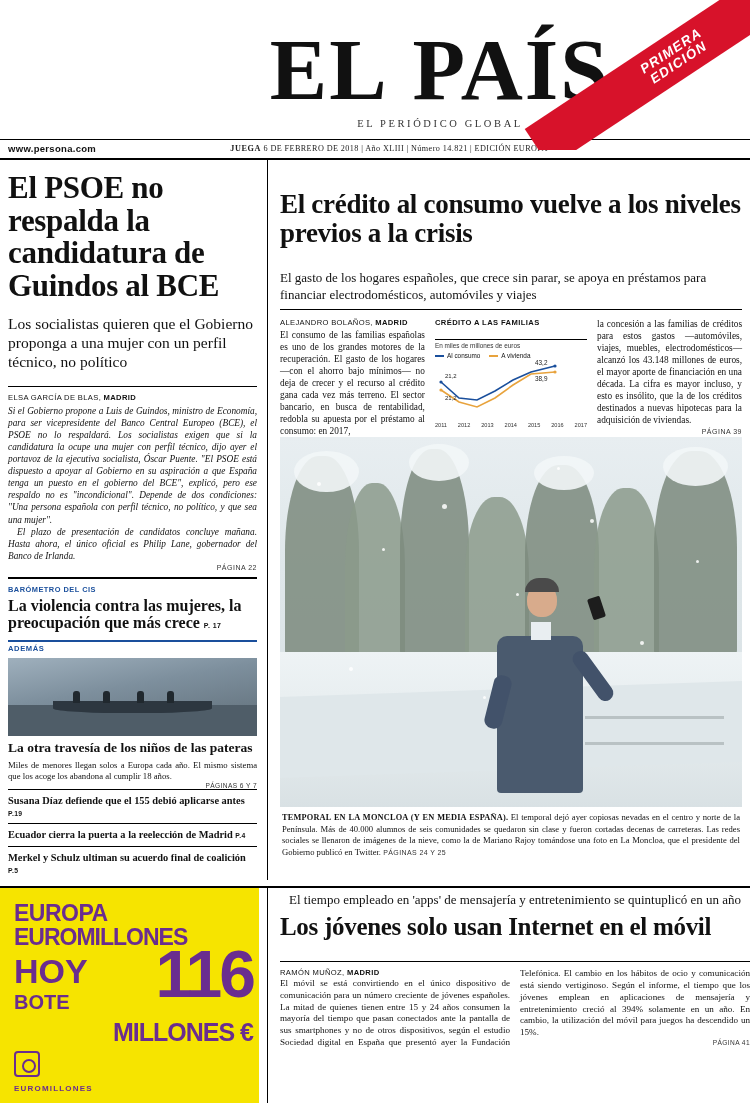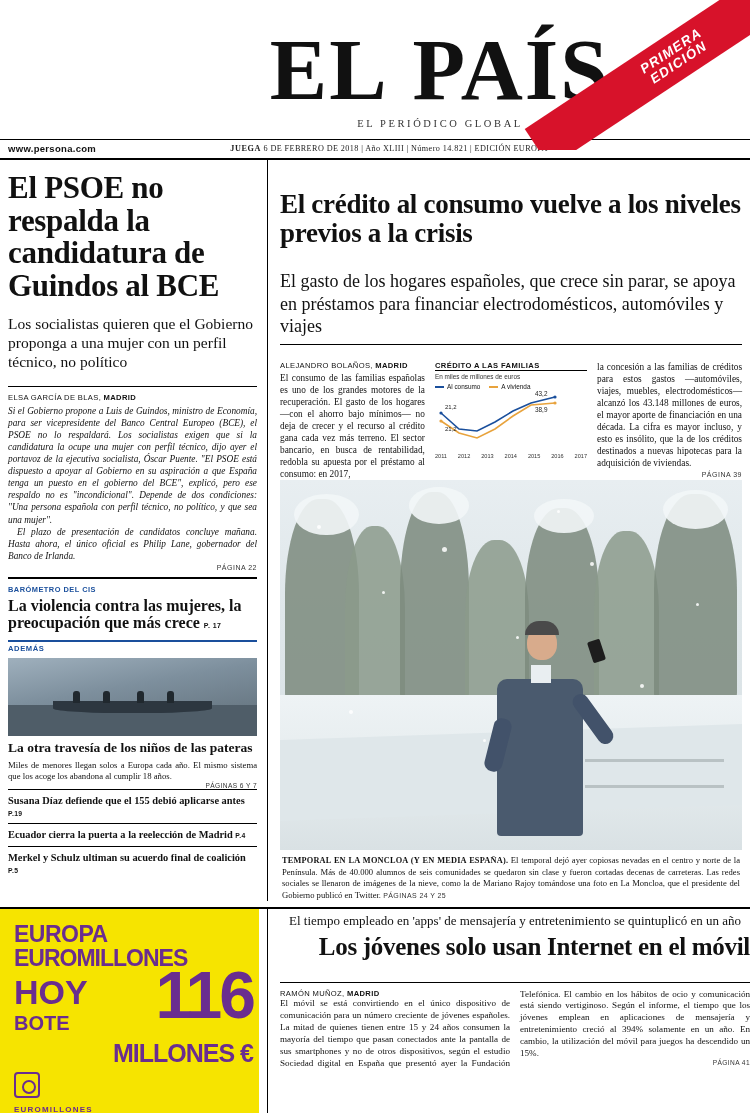--- a/index.html
+++ b/index.html
@@ -87,31 +87,31 @@
   .pagref {
     font-family:"Liberation Sans", sans-serif;
     font-size:7px; letter-spacing:0.5px; text-transform:uppercase; text-align:right;
     color:#333; margin-top:2px;
   }
 
   
   .headline-2 {
     font-size:27px; font-weight:bold; line-height:1.07; letter-spacing:-0.3px;
   }
-  .subhead-2 { font-size:18px; line-height:1.25; margin-top:10px; }
-
-  .three { display:flex; gap:10px; margin-top:16px; }
+  .subhead-2 { font-size:13px; line-height:1.25; margin-top:10px; }
+
+  .three { display:flex; gap:10px; margin-top:8px; }
   .three > div { flex:1; }
   .three .mid { flex:1.05; }
 
   
   .chart-box { }
   .chart-title {
     font-family:"Liberation Sans", sans-serif; font-size:7.6px; font-weight:bold;
-    letter-spacing:0.4px; text-transform:uppercase; border-bottom:1px solid #000; padding-bottom:0;
+    letter-spacing:0.4px; text-transform:uppercase; border-bottom:1px solid #000; padding-bottom:12px;
   }
   .chart-sub { font-family:"Liberation Sans", sans-serif; font-size:6.4px; color:#333; margin-top:2px; }
   .legend { display:flex; gap:9px; margin-top:3px; font-family:"Liberation Sans", sans-serif; font-size:6.4px; }
   .legend i { display:inline-block; width:9px; height:2px; vertical-align:middle; margin-right:3px; }
   .chart-svg { display:block; margin-top:1px; }
   .chart-axis { font-family:"Liberation Sans", sans-serif; font-size:5.6px; color:#333; display:flex; justify-content:space-between; }
 
   
   .kicker {
     font-family:"Liberation Sans", sans-serif; font-size:7.4px; font-weight:bold;
@@ -178,21 +178,21 @@
   .ad .euro { position:absolute; left:14px; top:38px; font-size:23px; font-weight:bold; color:#6a2d8f; letter-spacing:-1px; line-height:1; }
   .ad .hoy { position:absolute; left:14px; top:68px; font-size:34px; font-weight:bold; color:#6a2d8f; line-height:0.9; }
   .ad .bote { position:absolute; left:14px; top:104px; font-size:20px; font-weight:bold; color:#6a2d8f; line-height:1; }
   .ad .num { position:absolute; right:6px; top:58px; font-size:66px; font-weight:bold; color:#6a2d8f; line-height:0.85; letter-spacing:-3px; }
   .ad .mill { position:absolute; right:6px; top:132px; font-size:25px; font-weight:bold; color:#6a2d8f; line-height:1; letter-spacing:-1px; }
   .ad .brand { position:absolute; left:14px; bottom:10px; font-size:8px; font-weight:bold; color:#6a2d8f; letter-spacing:1.2px; }
   .ad .logo-circ { position:absolute; left:14px; bottom:26px; width:26px; height:26px; border:2px solid #6a2d8f; border-radius:4px; }
   .ad .logo-circ::after { content:""; position:absolute; left:6px; top:6px; width:10px; height:10px; border:2px solid #6a2d8f; border-radius:50%; }
 
   .antetitulo { font-size:13px; line-height:1.2; text-align:center; padding:4px 4px 0 4px; }
-  .headline-5 { font-size:25px; font-weight:bold; line-height:1.06; text-align:right; margin-top:6px; letter-spacing:-0.3px; }
+  .headline-5 { font-size:25px; font-weight:bold; line-height:1.06; text-align:left; margin-top:6px; letter-spacing:-0.3px; }
   .two-col { column-count:2; column-gap:10px; column-rule:0; font-size:9.1px; line-height:1.3; text-align:justify; }
   .two-col p { margin:0; text-indent:9px; }
   .two-col p.first { text-indent:0; }
 </style>
 </head>
 <body>
 
 <div class="page">
 
   <div class="masthead">

